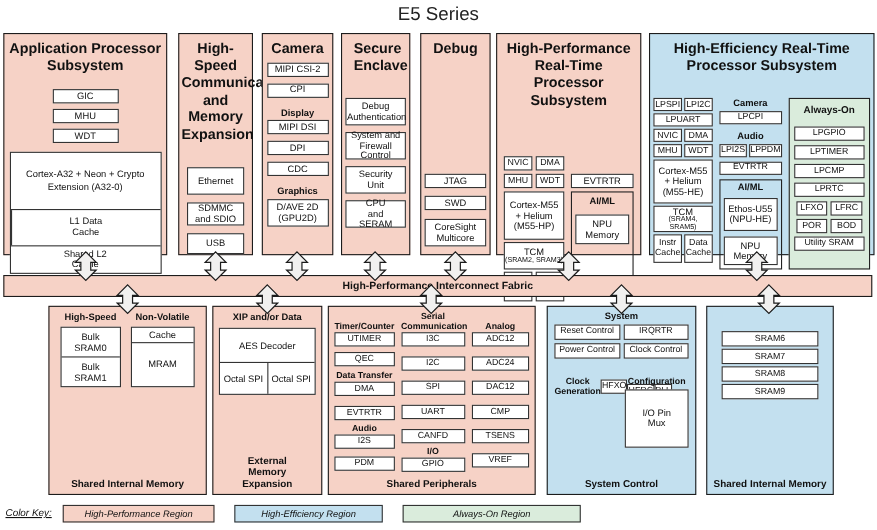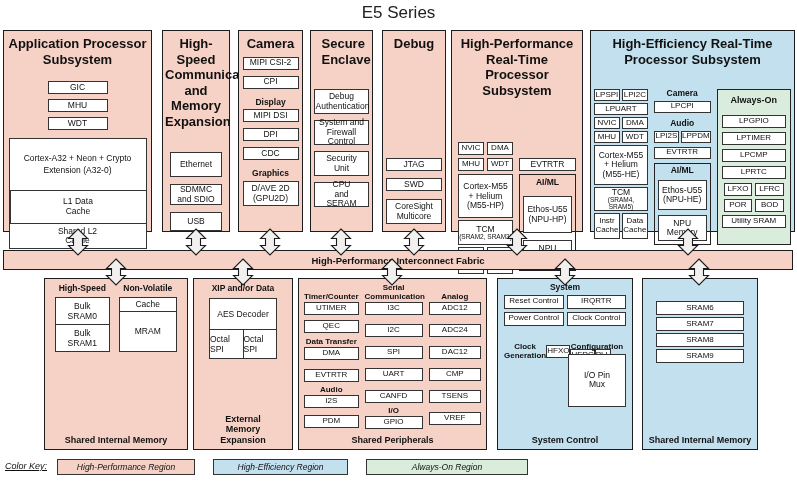--- a/index.html
+++ b/index.html
@@ -142,23 +142,20 @@
             </div>
           <div class="wb wb8" style="flex:1;height:27px">
               <span class="nw" style="max-width:24px">Data Cache</span>
             </div>
         </div>
       </div>
       <div style="flex:1;display:flex;flex-direction:column">
         <div class="wb" style="height:13px;margin-top:16px">EVTRTR</div>
         <div class="grp" style="margin-top:3px;flex:1;margin-bottom:4px">
           <div class="hd" style="margin-top:3px">AI/ML</div>
-          <div class="wb" style="height:37px;margin:8px 3px 0">
-              <span class="nw" style="max-width:44px">Ethos-U55 (NPU-HP)</span>
-            </div>
           <div class="wb" style="height:27px;margin:7px 3px 3px">
               <span class="nw" style="max-width:36px">NPU Memory</span>
             </div>
         </div>
       </div>
     </div>
   </div>
 
   <div class="blk blue" style="left:590px;top:30px;width:205px;height:202px">
     <div class="btitle">High-Efficiency Real-Time Processor Subsystem</div>
@@ -255,21 +252,21 @@
           <div style="height:13px;display:flex;align-items:center;justify-content:center;font-size:8.5px">Cache</div>
           <div style="height:39px;border-top:1px solid #333;display:flex;align-items:center;justify-content:center;font-size:8.5px">MRAM</div>
         </div>
       </div>
     </div>
     <div class="footer">Shared Internal Memory</div>
   </div>
 
   <div class="blk pink" style="left:193px;top:278px;width:100px;height:172px">
     <div class="hd" style="margin-top:5px">XIP and/or Data</div>
-    <div class="appmain" style="width:68px;margin:4px auto 0">
+    <div class="appmain" style="width:88px;margin:4px auto 0">
       <div style="height:30px;display:flex;align-items:center;justify-content:center;font-size:8.5px">AES Decoder</div>
       <div class="row" style="border-top:1px solid #333">
         <div style="flex:1;height:28px;display:flex;align-items:center;justify-content:center;font-size:8.5px">Octal SPI</div>
         <div style="flex:1;height:28px;border-left:1px solid #333;display:flex;align-items:center;justify-content:center;font-size:8.5px">Octal SPI</div>
       </div>
     </div>
     <div class="footer"><span class="nw" style="display:inline-block;max-width:70px">External Memory Expansion</span></div>
   </div>
 
   <div class="blk pink" style="left:298px;top:278px;width:189px;height:172px">

